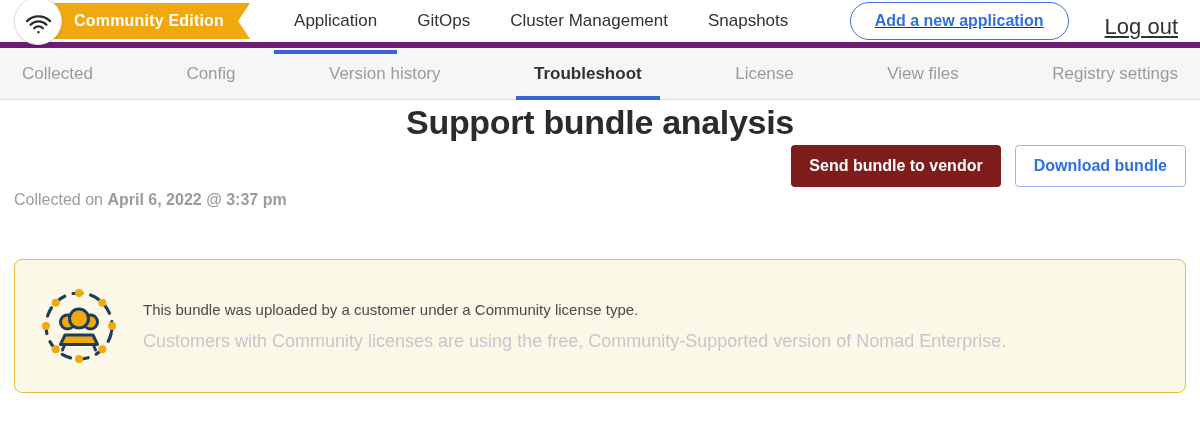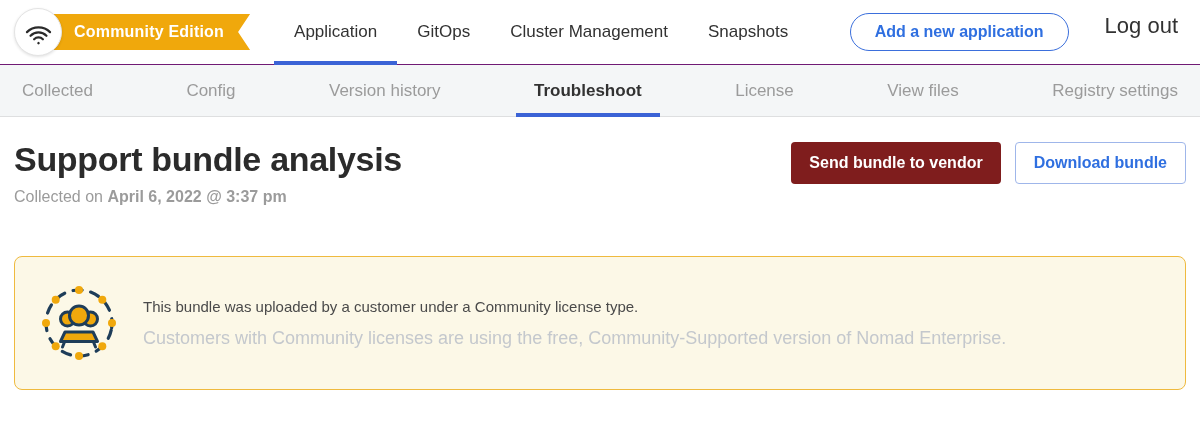--- a/index.html
+++ b/index.html
@@ -1,22 +1,22 @@
 <!DOCTYPE html>
 <html><head>
 <meta charset="utf-8">
 <style>
   * { margin: 0; padding: 0; box-sizing: border-box; }
   html, body { width: 1200px; height: 438px; overflow: hidden; background: #fff; }
   body { font-family: "Liberation Sans", sans-serif; color: #323232; }
 
   
   .topnav {
-    height: 65px; background: #fff; display: flex; align-items: center;
-    padding: 0 22px 0 14px; border-bottom: 1px solid #701a75; position: relative;
+    height: 48px; background: #fff; display: flex; align-items: center;
+    padding: 0 22px 0 14px; border-bottom: 6px solid #701a75; position: relative;
   }
   .brand { display: flex; align-items: center; }
   .logo-circle {
     width: 48px; height: 48px; border-radius: 50%; background: #fff;
     border: 1px solid #e4e4e4; box-shadow: 0 1px 3px rgba(0,0,0,.12);
     display: flex; align-items: center; justify-content: center;
     position: relative; z-index: 2;
   }
   .badge {
     position: relative; z-index: 1; margin-left: -16px; height: 36px;
@@ -27,21 +27,21 @@
   }
   .top-tabs { display: flex; margin-left: 24px; height: 64px; }
   .top-tab {
     display: flex; align-items: center; padding: 0 20px; font-size: 17px;
     font-weight: 500; color: #323232; cursor: pointer; position: relative; height: 64px;
   }
   .top-tab.active::after {
     content: ""; position: absolute; left: 0; right: 0; bottom: -1px; height: 4px;
     background: #3B63D6;
   }
-  .top-right { margin-left: auto; display: flex; align-items: flex-start; gap: 36px; }
+  .top-right { margin-left: auto; display: flex; align-items: flex-end; gap: 36px; text-decoration: underline; }
   .pill-btn {
     border: 1.5px solid #3B6FDC; color: #2F6FE0; background: #fff; font-weight: bold;
     font-size: 16px; padding: 9px 24px; border-radius: 21px; cursor: pointer;
     font-family: "Liberation Sans", sans-serif;
   }
   .logout { font-size: 22px; color: #323232; cursor: pointer; }
 
   
   .subnav {
     height: 52px; background: #F4F6F7; border-bottom: 1px solid #dedfe0;
@@ -58,21 +58,21 @@
     background: #3B63D6;
   }
 
   
   .content { padding: 0 14px; }
   .breadcrumb { margin-top: 36px; font-size: 14px; font-weight: bold; display: flex; gap: 10px; align-items: center; }
   .breadcrumb .crumb-link { color: #2F6FE0; cursor: pointer; }
   .breadcrumb .crumb-sep { color: #9B9B9B; font-weight: bold; }
   .breadcrumb .crumb-current { color: #9B9B9B; }
 
-  .title-row { margin-top: 22px; display: flex; align-items: flex-start; }
+  .title-row { margin-top: 2px; display: flex; align-items: center; flex-direction: column; }
   .page-title { font-size: 34px; font-weight: bold; color: #2b2b2b; letter-spacing: -.3px; line-height: 40px; }
   .title-actions { margin-left: auto; display: flex; gap: 14px; padding-top: 3px; }
   .btn-primary {
     background: #7f1d1d; color: #fff; font-weight: bold; font-size: 16px;
     border: none; border-radius: 4px; padding: 11px 18px; cursor: pointer;
     font-family: "Liberation Sans", sans-serif;
   }
   .btn-secondary {
     background: #fff; color: #2F6FE0; font-weight: bold; font-size: 16px;
     border: 1px solid #9FB6EA; border-radius: 4px; padding: 11px 18px; cursor: pointer;

